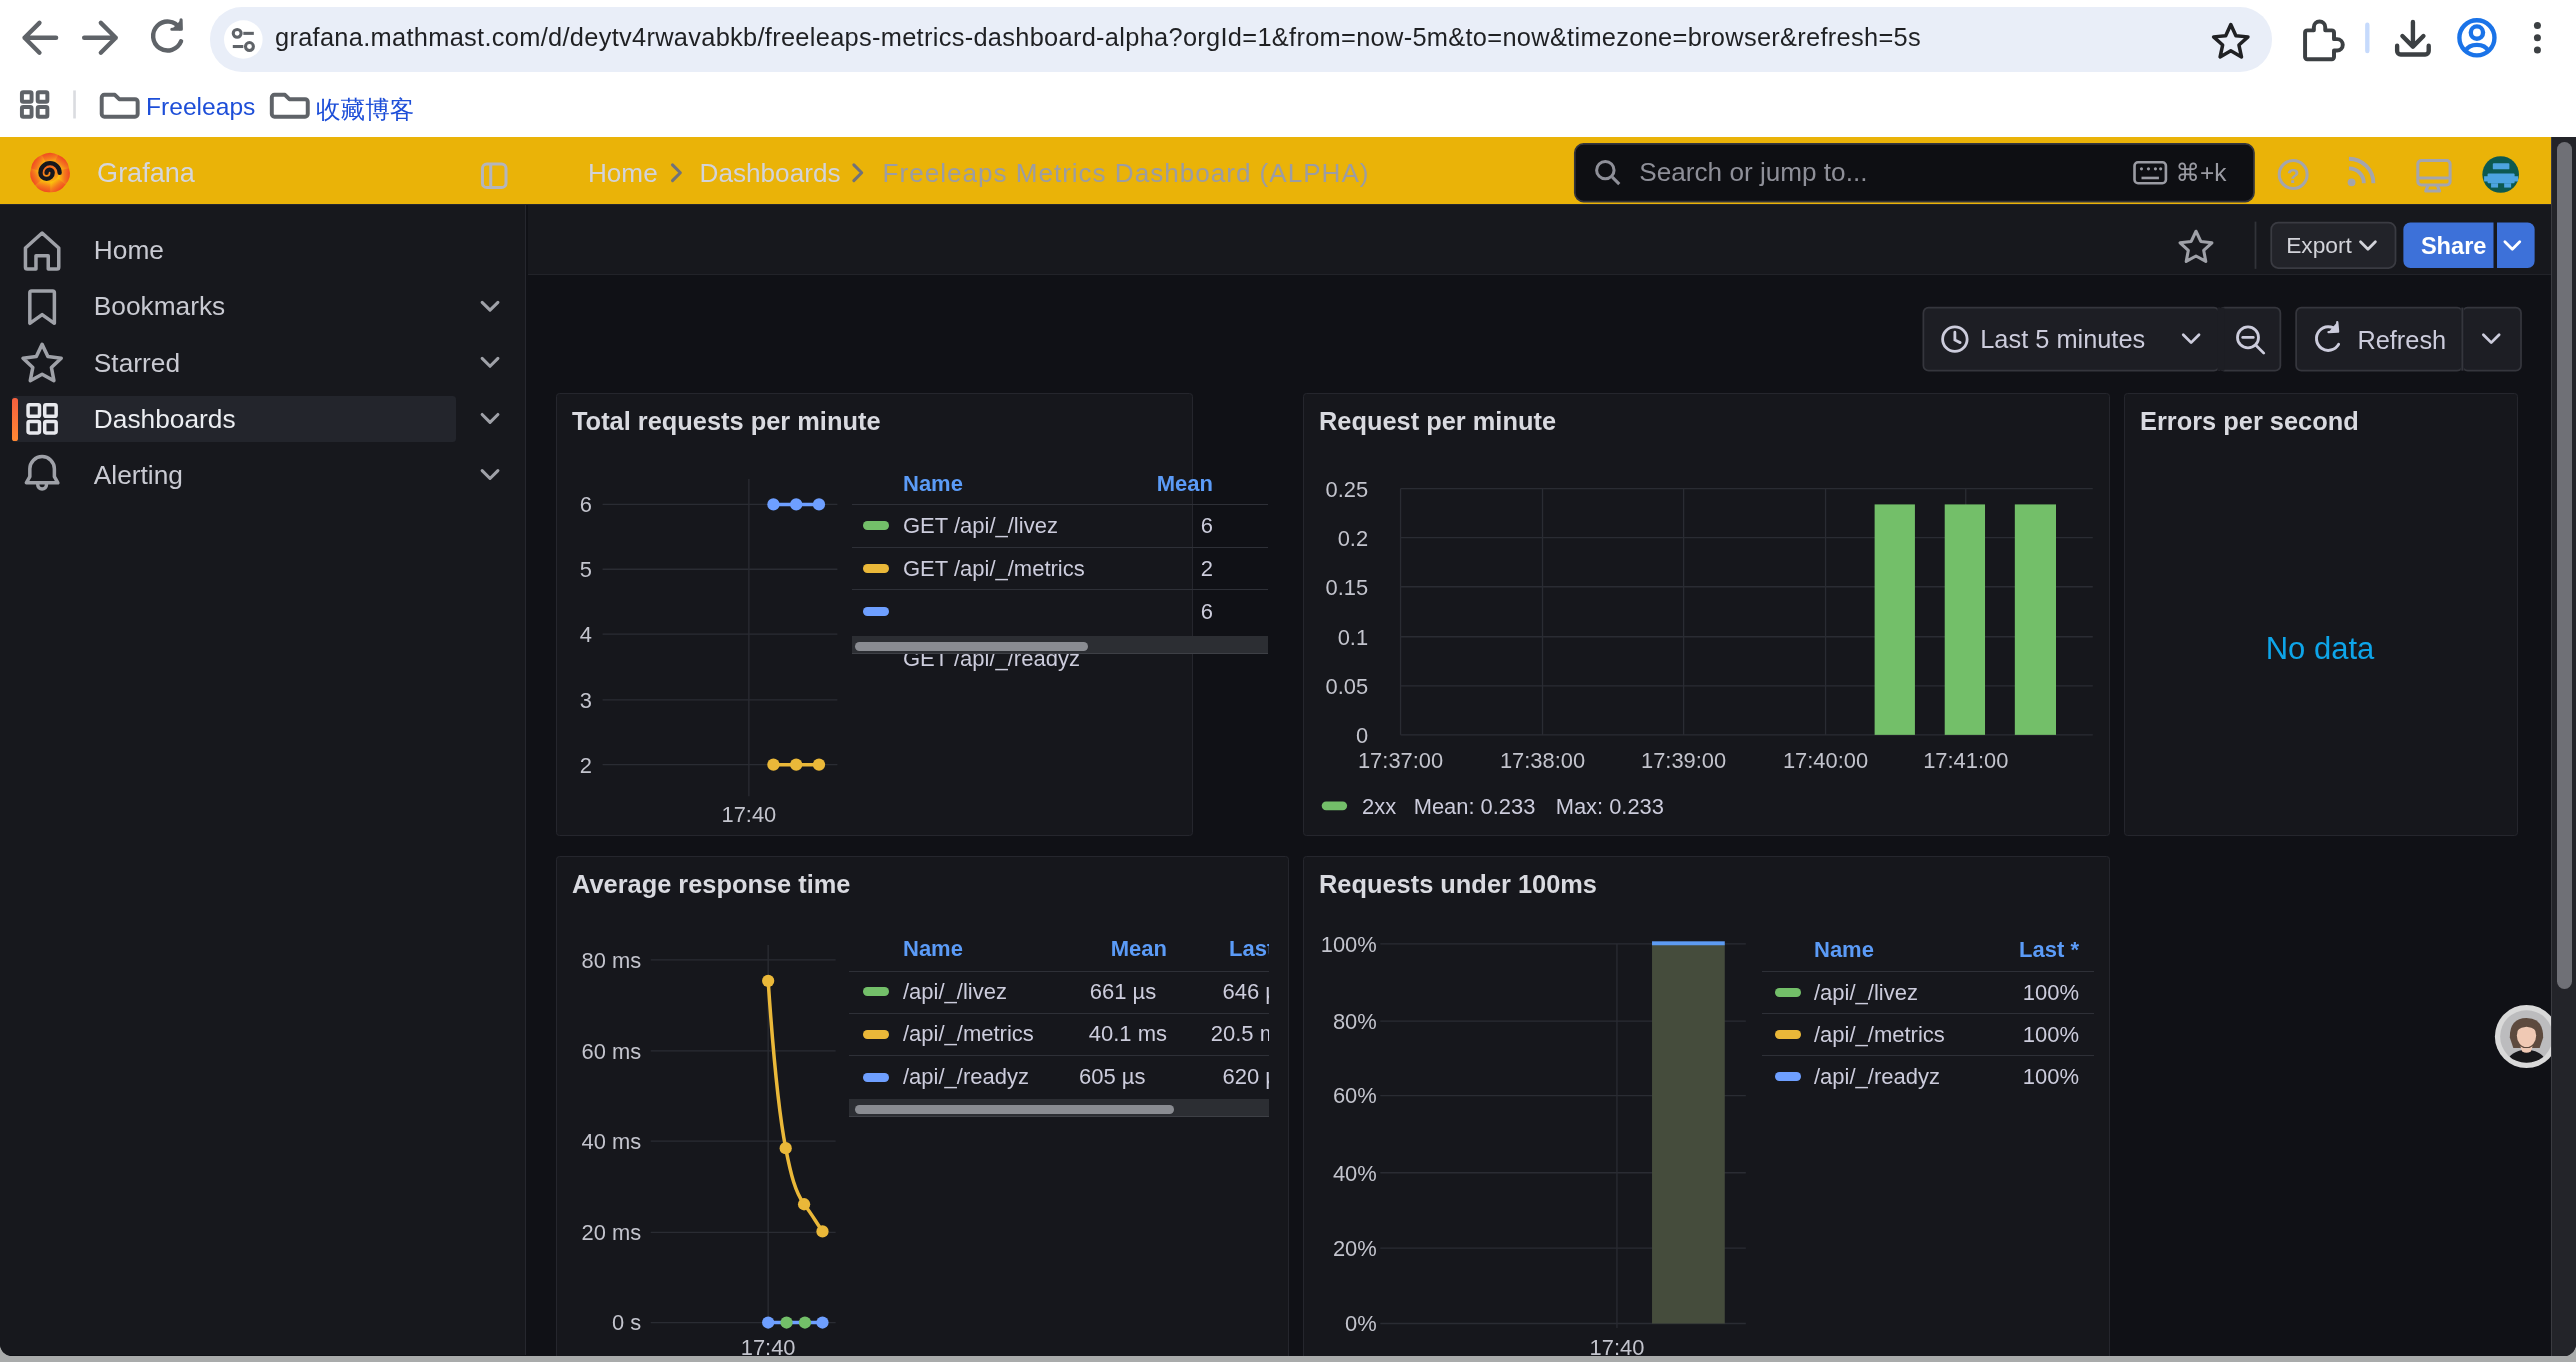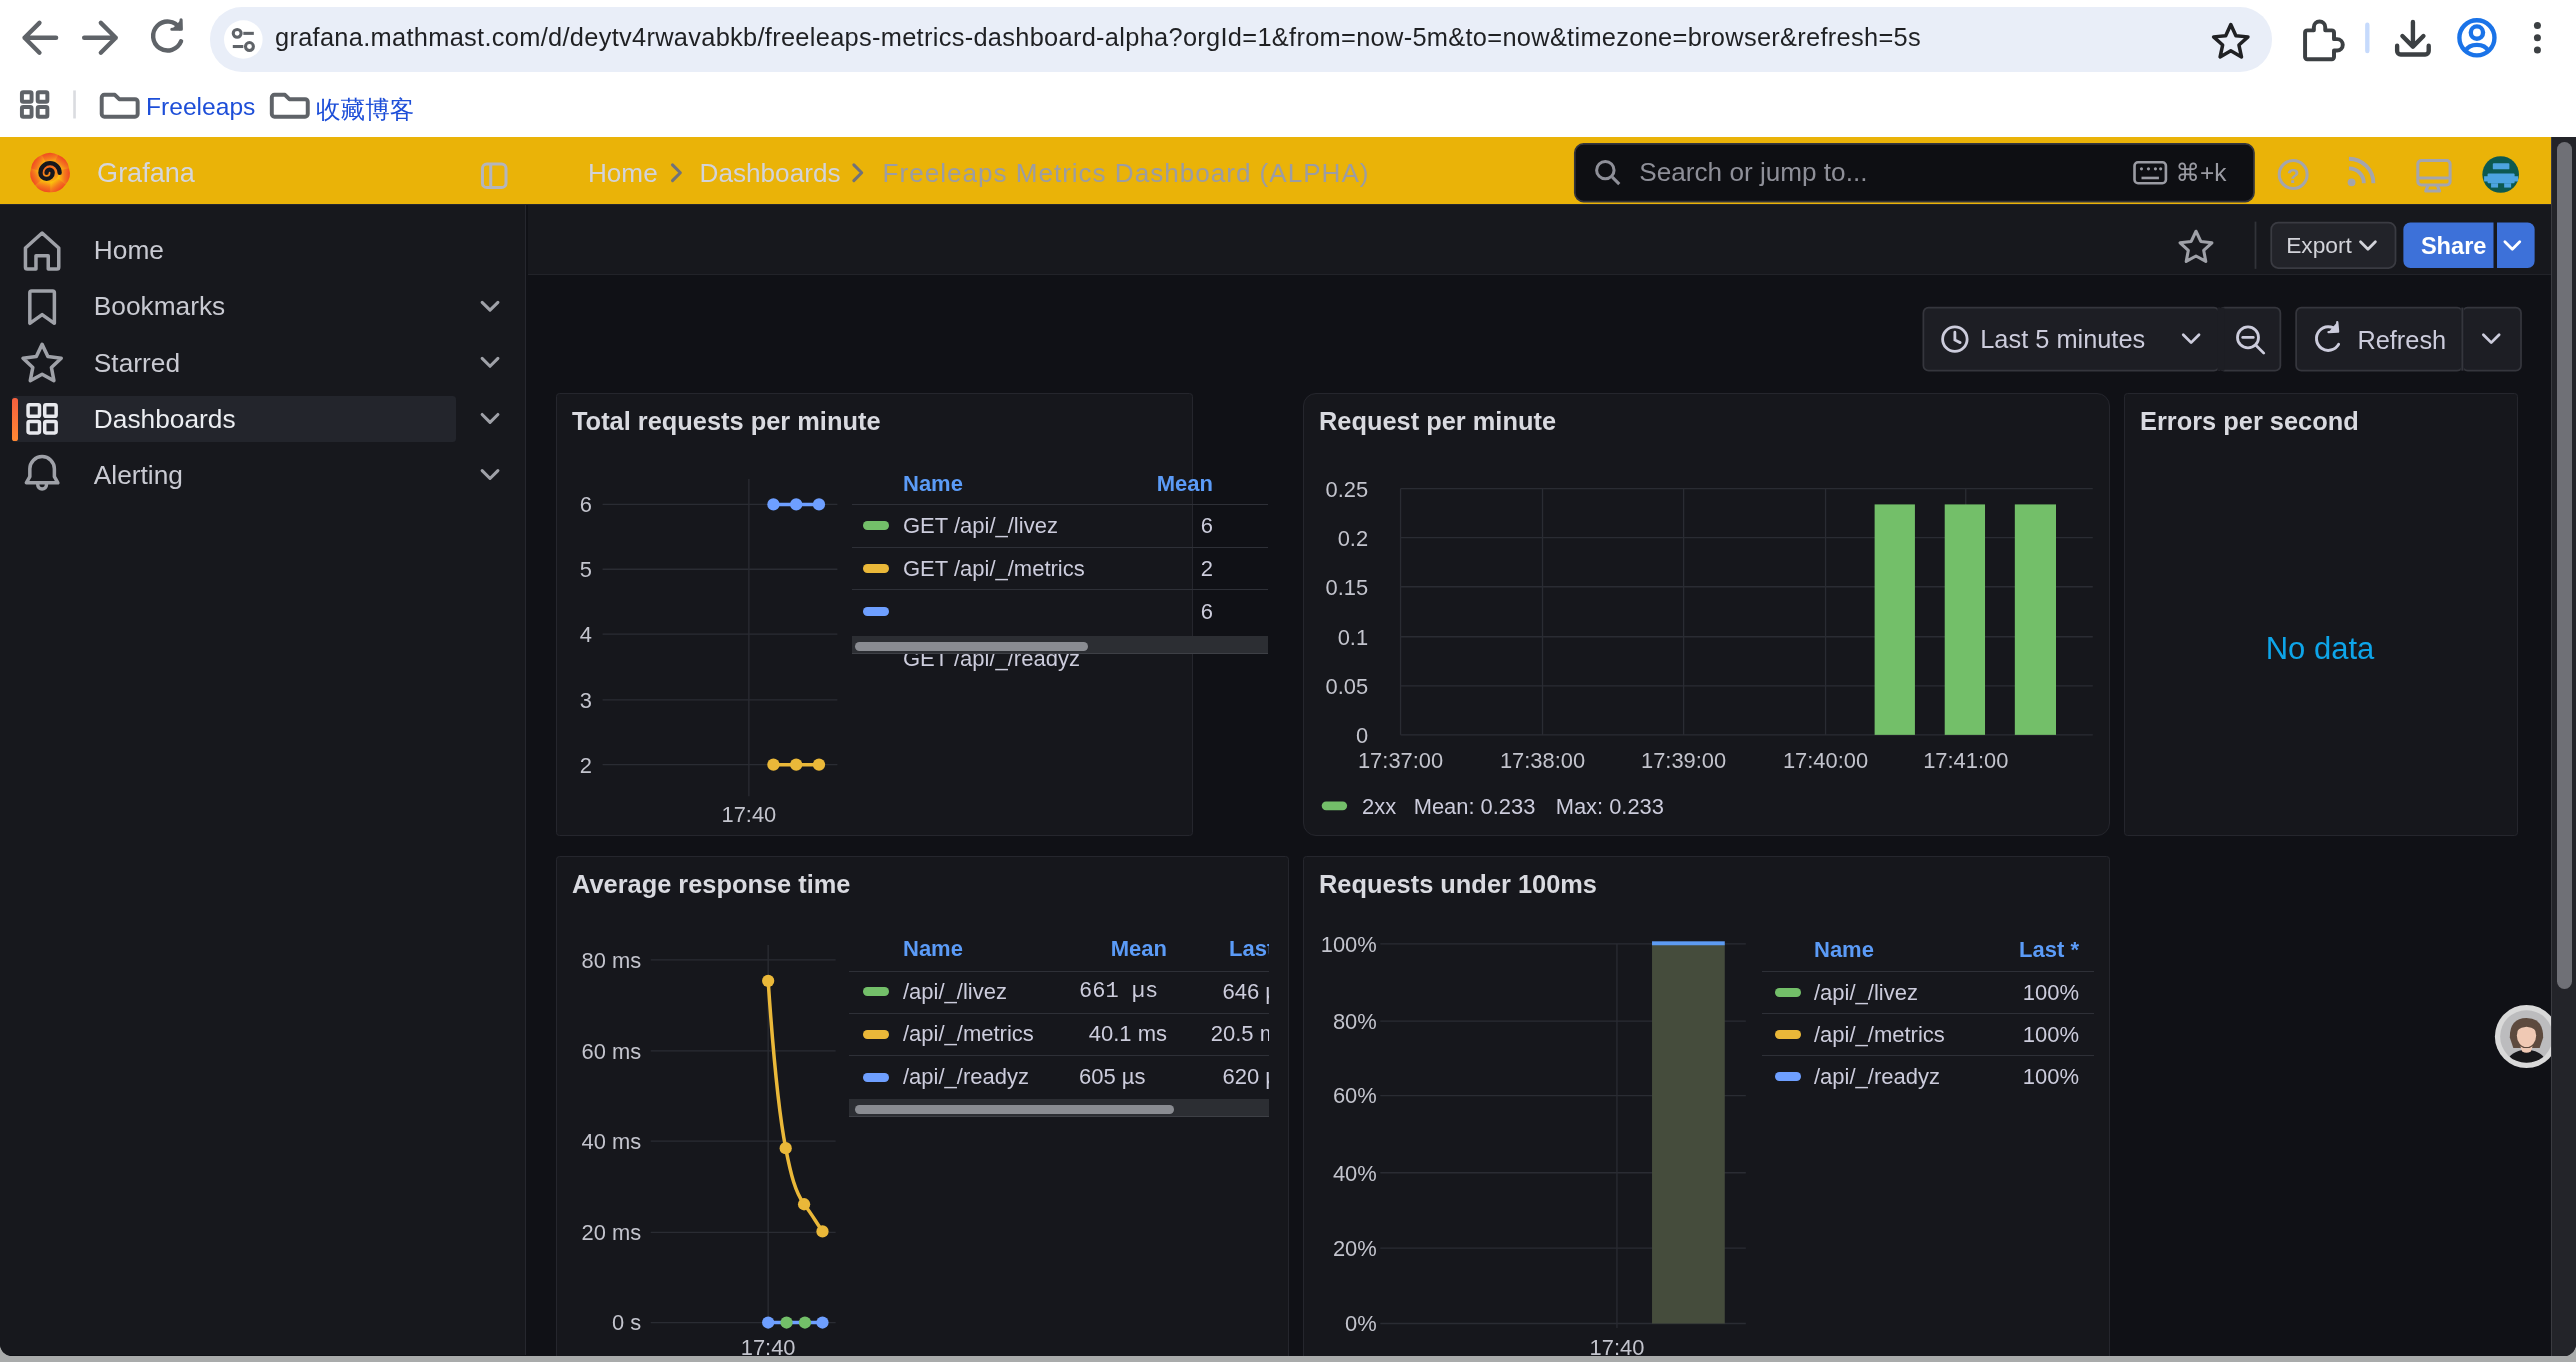--- a/index.html
+++ b/index.html
@@ -314,21 +314,21 @@
     <div class="dash" style="left:306px;top:170px;background:#eab839;"></div>
     <div class="legend-t" style="left:346px;top:164px;">GET /api/_/metrics</div>
     <div class="legend-t" style="left:568px;top:164px;width:88px;text-align:right;">2</div>
     <div class="dash" style="left:306px;top:213px;background:#6e9fff;"></div>
     <div class="legend-t" style="left:346px;top:207px;margin-top:47px;">GET /api/_/readyz</div>
     <div class="legend-t" style="left:568px;top:207px;width:88px;text-align:right;">6</div>
     <div class="abs" style="left:295px;top:242px;width:416px;height:18.4px;background:#2c2e33;border-bottom:1.8px solid #3e4046;"></div>
     <div class="abs" style="left:298px;top:248px;width:233px;height:8.8px;border-radius:4.4px;background:#8a8c92;"></div>
   </div>
 
-  <div class="panel" style="left:1303px;top:393px;width:807px;height:443px;border-radius:13px;">
+  <div class="panel" style="left:1303px;top:393px;width:807px;height:443px;">
     <div class="ptitle">Request per minute</div>
     <svg class="abs" style="left:0;top:0" width="803" height="439" viewBox="0 0 916 501">
       <g stroke="#2a2c33" stroke-width="1.5">
         <line x1="110" y1="108" x2="900" y2="108"></line>
         <line x1="110" y1="164" x2="900" y2="164"></line>
         <line x1="110" y1="220" x2="900" y2="220"></line>
         <line x1="110" y1="277" x2="900" y2="277"></line>
         <line x1="110" y1="333" x2="900" y2="333"></line>
         <line x1="110" y1="389" x2="900" y2="389"></line>
         <line x1="110" y1="108" x2="110" y2="389"></line>
@@ -409,21 +409,21 @@
     </svg>
     <div class="abs" style="left:292px;top:70px;width:420px;height:189px;overflow:hidden;">
       <div class="legend-h" style="left:54px;top:11.4px;">Name</div>
       <div class="legend-h" style="left:230px;top:11.4px;width:88px;text-align:right;">Mean</div>
       <div class="legend-h" style="left:352px;top:11.4px;width:88px;text-align:right;">Last *</div>
       <div class="sep" style="left:0;top:44px;width:420px;"></div>
       <div class="sep" style="left:0;top:86px;width:420px;"></div>
       <div class="sep" style="left:0;top:128px;width:420px;"></div>
       <div class="dash" style="left:14px;top:60px;background:#73bf69;"></div>
       <div class="legend-t" style="left:54px;top:54px;">/api/_/livez</div>
-      <div class="legend-t" style="left:230px;top:54px;width:88px;text-align:left;font-family:Liberation Mono, monospace;">661 µs</div>
+      <div class="legend-t" style="left:230px;top:54px;width:88px;text-align:center;">661 µs</div>
       <div class="legend-t" style="left:352px;top:54px;width:88px;text-align:right;">646 µs</div>
       <div class="dash" style="left:14px;top:103px;background:#eab839;"></div>
       <div class="legend-t" style="left:54px;top:96px;">/api/_/metrics</div>
       <div class="legend-t" style="left:230px;top:96px;width:88px;text-align:right;">40.1 ms</div>
       <div class="legend-t" style="left:352px;top:96px;width:88px;text-align:right;">20.5 ms</div>
       <div class="dash" style="left:14px;top:146px;background:#6e9fff;"></div>
       <div class="legend-t" style="left:54px;top:139px;">/api/_/readyz</div>
       <div class="legend-t" style="left:230px;top:139px;width:88px;text-align:left;">605 µs</div>
       <div class="legend-t" style="left:352px;top:139px;width:88px;text-align:right;">620 µs</div>
     </div>

